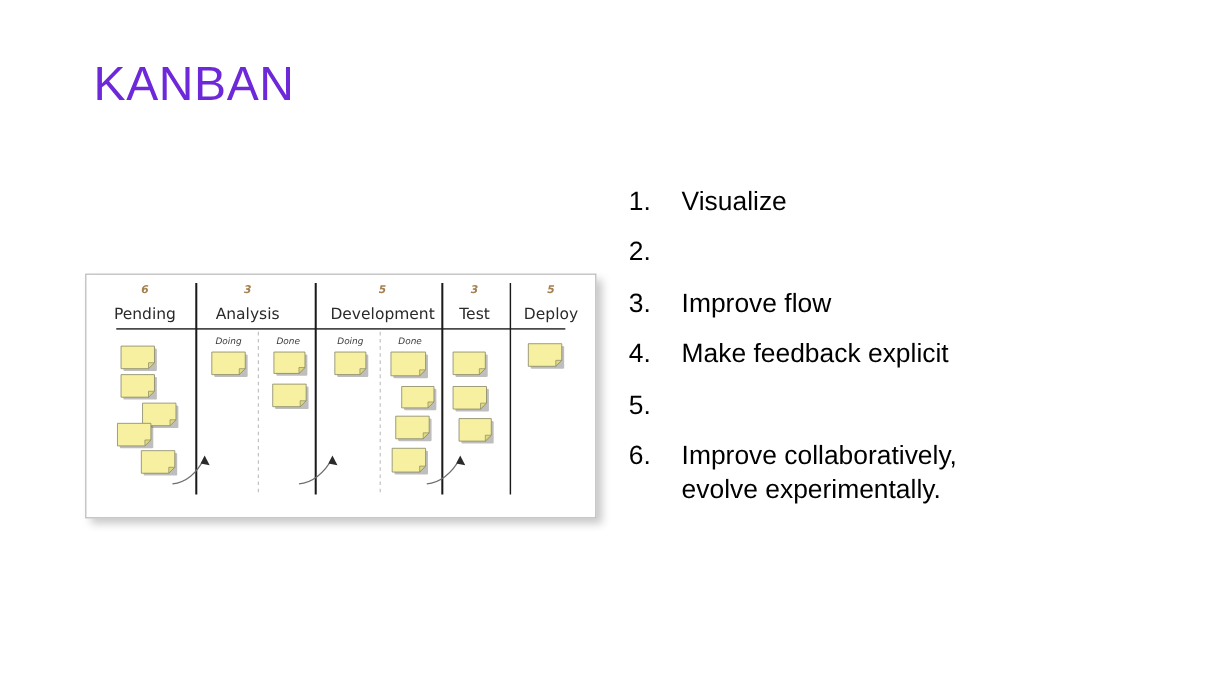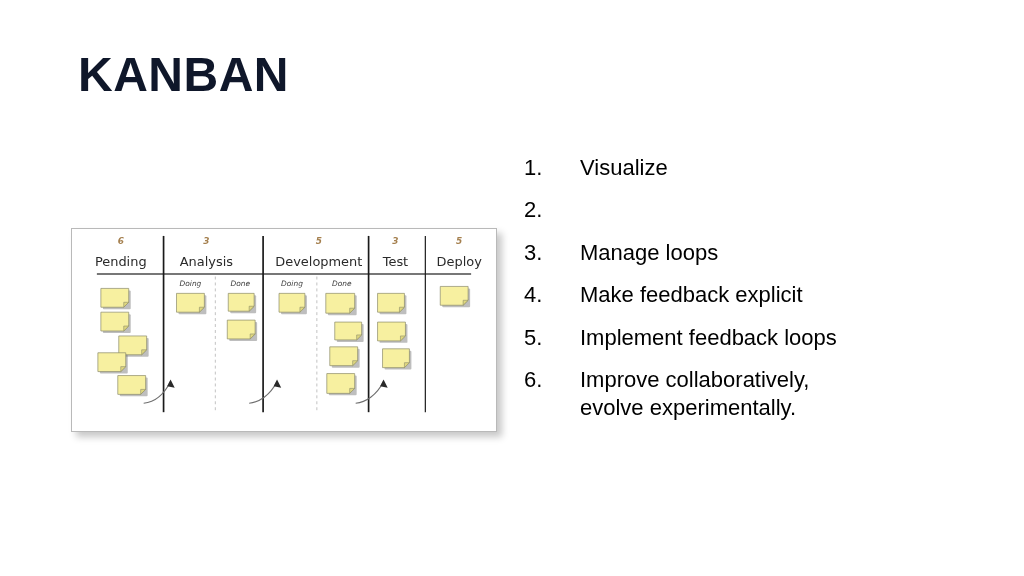--- a/index.html
+++ b/index.html
@@ -14,24 +14,24 @@
     background: #ffffff;
     overflow: hidden;
     font-family: "Liberation Sans", sans-serif;
   }
 
   
   #title {
     position: absolute;
     left: 78px;
     top: 47px;
-    font-size: 48px;
-    font-weight: 700;
+    font-size: 40px;
+    font-weight: 400;
     letter-spacing: 0.5px;
-    color: #0f172a;
+    color: #6d28d9;
     line-height: 1.15;
     white-space: nowrap;
   }
 
   
   #principles {
     position: absolute;
     left: 524px;
     top: 154px;
     width: 420px;
@@ -47,21 +47,20 @@
   .principle .num {
     width: 44px;
     flex: 0 0 44px;
     text-align: left;
     color: #000000;
   }
   .principle .txt {
     flex: 1 1 auto;
     color: #000000;
     white-space: pre-line;
-    margin-left: 12px;
   }
 
   
   #board-wrap {
     position: absolute;
     left: 71px;
     top: 228px;
     width: 426px;
     height: 204px;
   }
@@ -151,31 +150,30 @@
       <span class="num">1.</span>
       <span class="txt">Visualize</span>
     </div>
 
     <div class="principle">
       <span class="num">2.</span>
     </div>
 
     <div class="principle">
       <span class="num">3.</span>
-      <span class="txt">Manage loops</span>
+      <span class="txt">Improve flow</span>
     </div>
 
     <div class="principle">
       <span class="num">4.</span>
       <span class="txt">Make feedback explicit</span>
     </div>
 
     <div class="principle">
       <span class="num">5.</span>
-      <span class="txt">Implement feedback loops</span>
     </div>
 
     <div class="principle">
       <span class="num">6.</span>
       <span class="txt">Improve collaboratively,
 evolve experimentally.</span>
     </div>
 
   </div>
 

